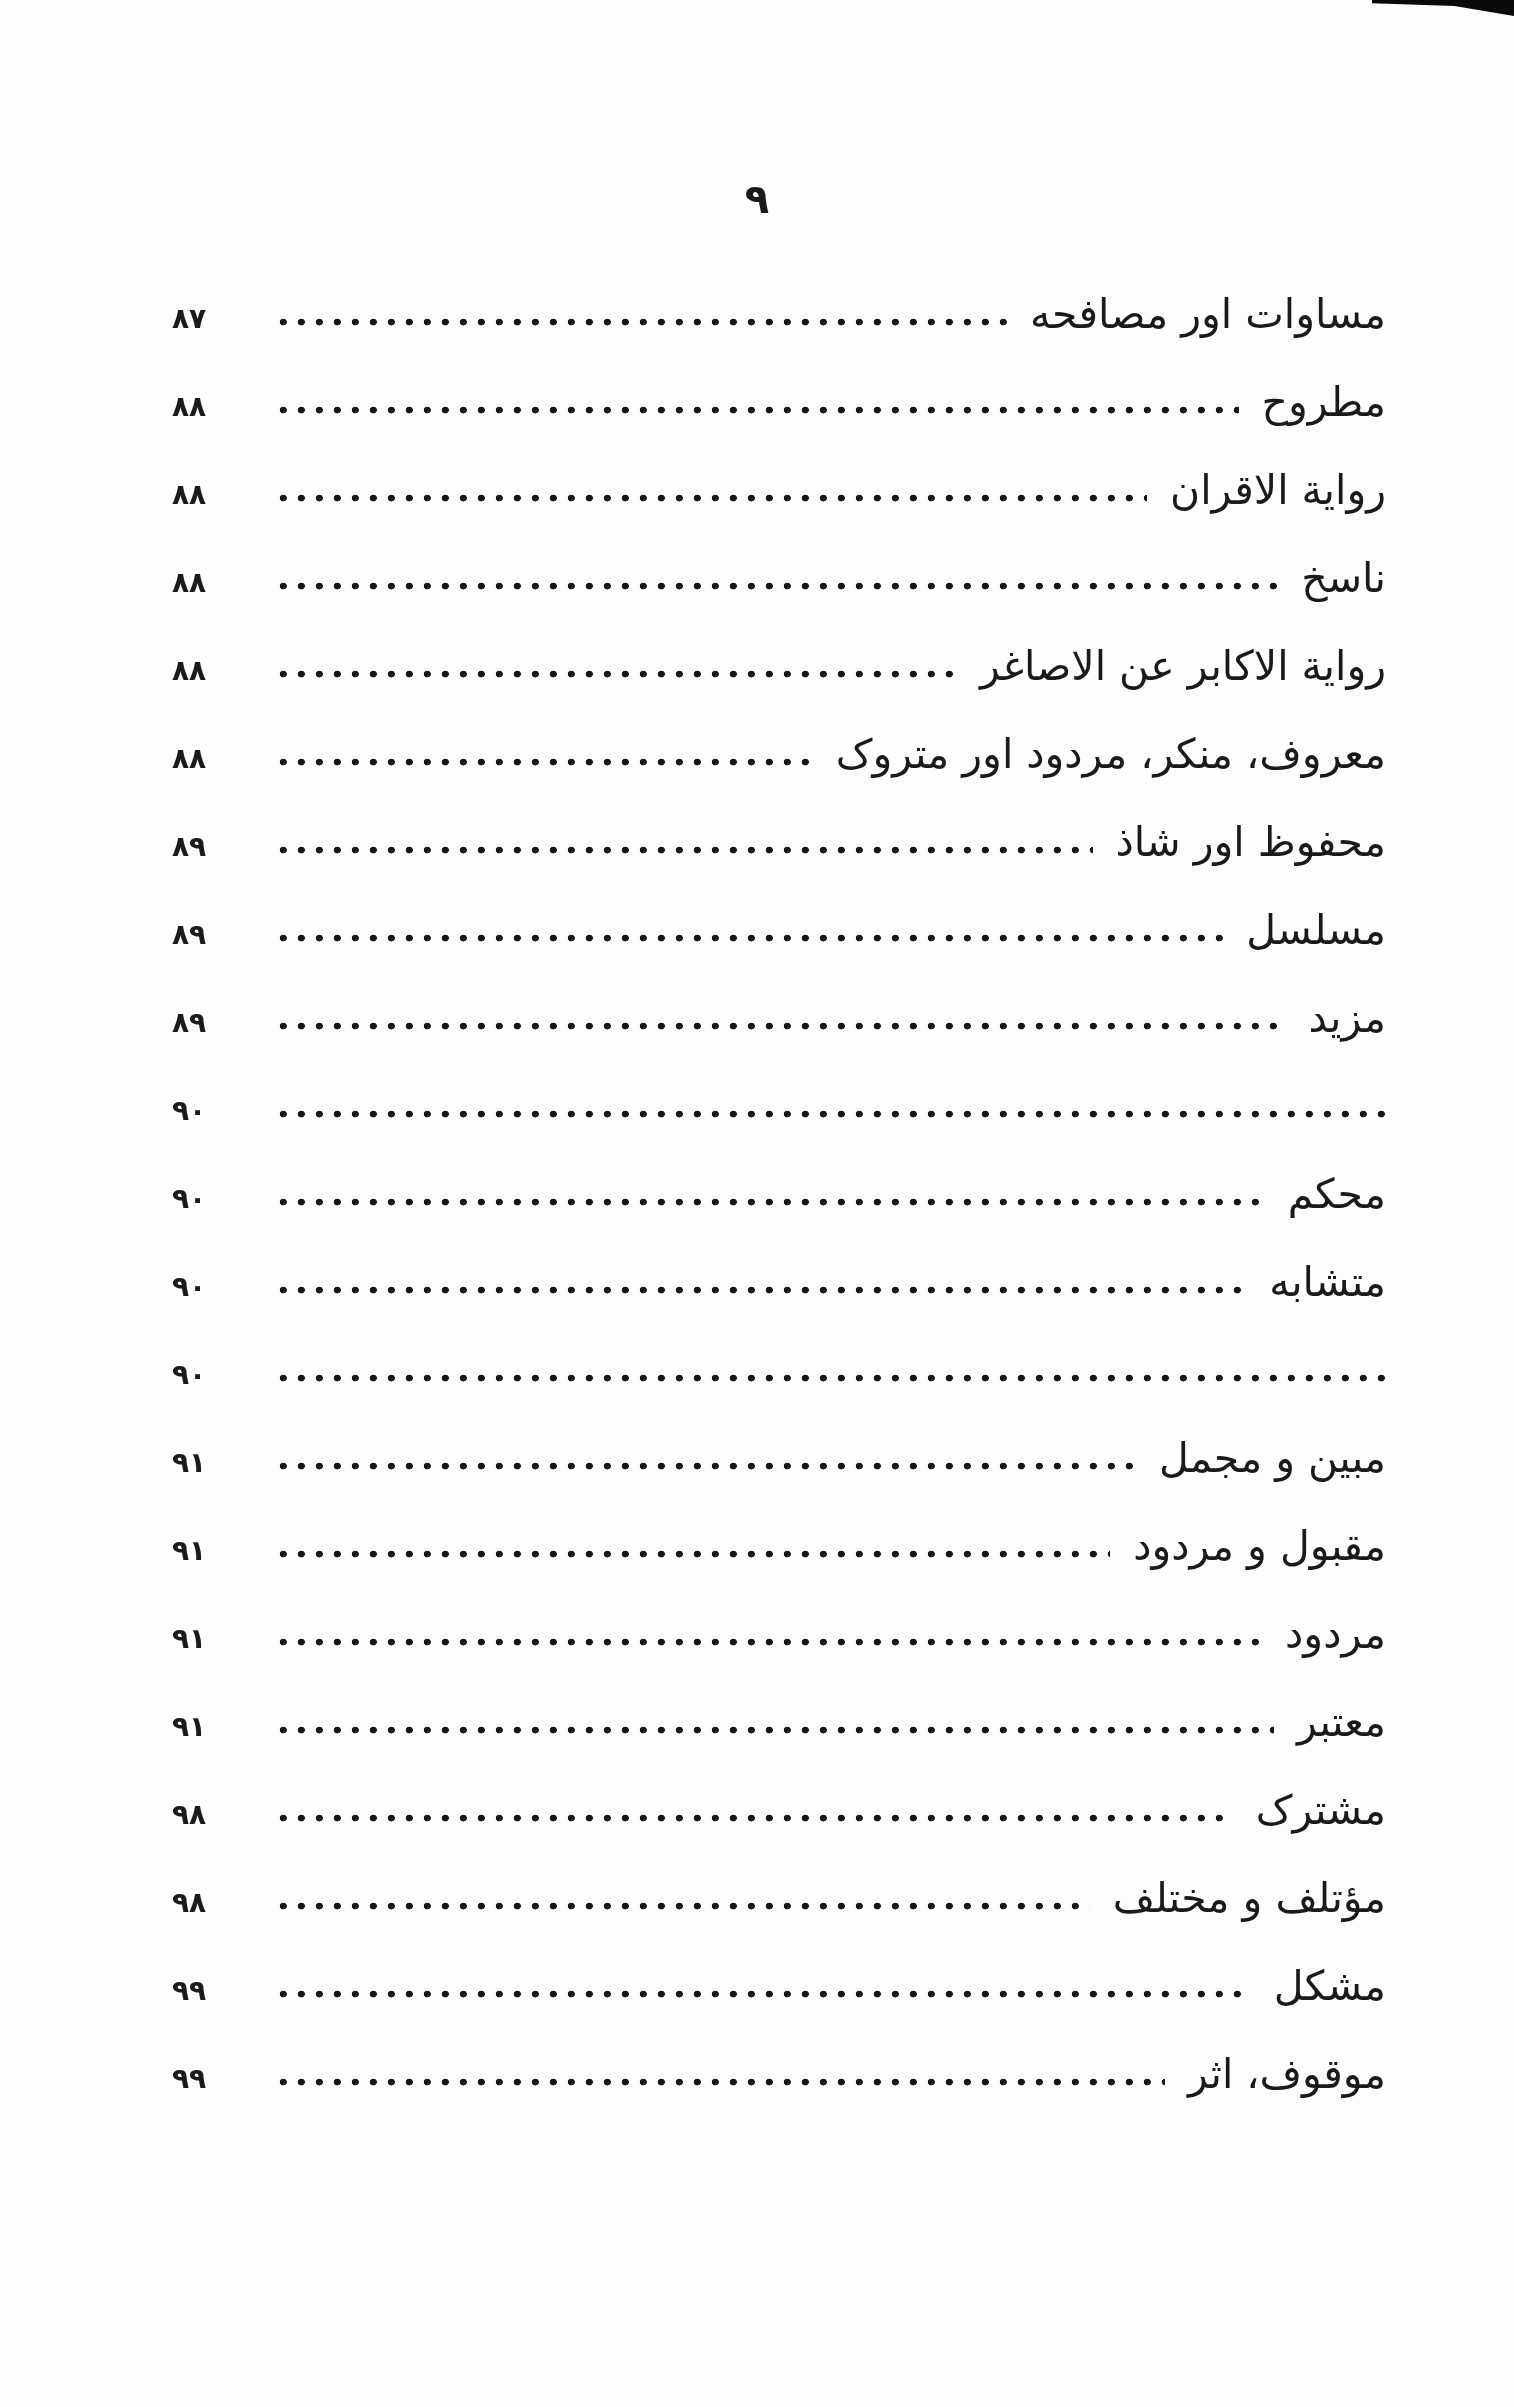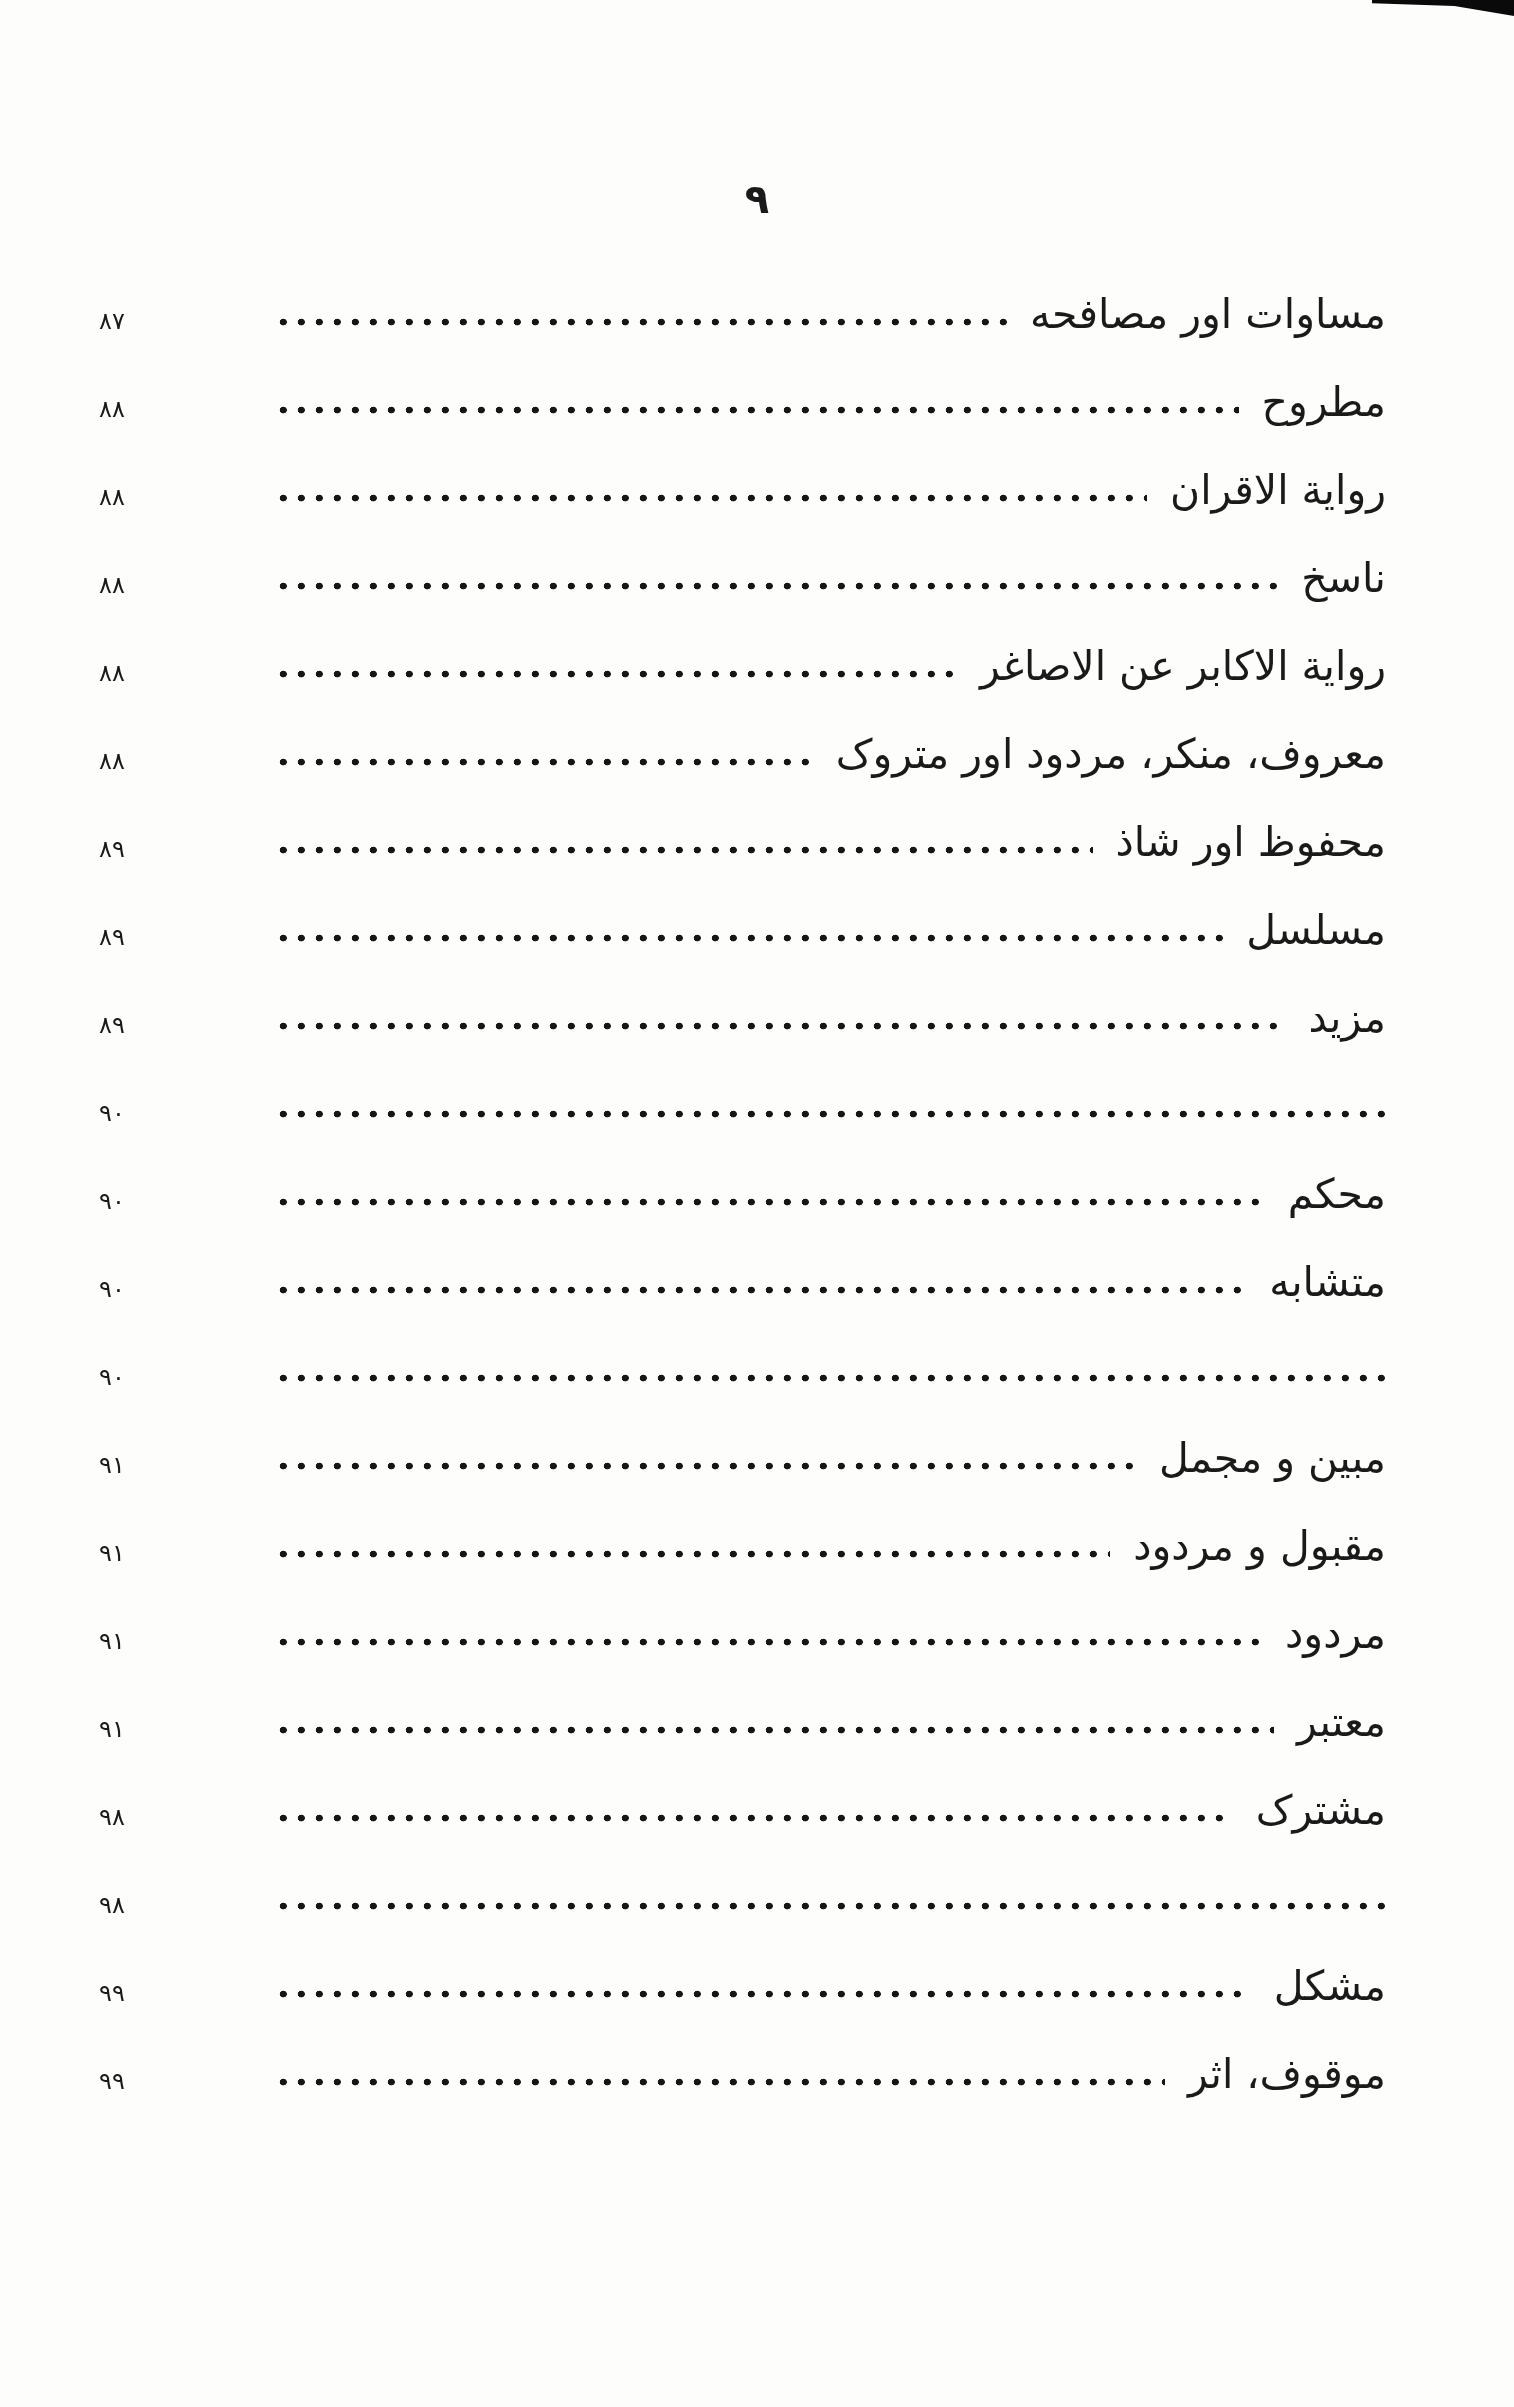--- a/index.html
+++ b/index.html
@@ -59,23 +59,23 @@
     flex: 1 1 auto;
     height: 8.5px;
     margin-bottom: 14px;
     background-image: radial-gradient(circle at 4.3px 4.3px, #161616 3.2px, rgba(0,0,0,0) 3.9px);
     background-size: 18px 8.5px;
     background-repeat: repeat-x;
   }
   .pagenum {
     flex: 0 0 auto;
     width: 180px;
-    text-align: left;
-    font-size: 24px;
-    font-weight: normal;
+    text-align: center;
+    font-size: 28px;
+    font-weight: bold;
     margin-bottom: 4.7px;
     letter-spacing: 2.8px;
   }
 </style>
 </head>
 <body>
 
 <div class="page">
   <div class="corner-artifact"></div>
   <div class="page-number">۹</div>
@@ -162,20 +162,21 @@
         <span class="toc-title">معتبر</span>
         <span class="leader"></span>
         <span class="pagenum">۹۱</span>
       </div>
       <div class="toc-row">
         <span class="toc-title">مشترک</span>
         <span class="leader"></span>
         <span class="pagenum">۹۸</span>
       </div>
       <div class="toc-row">
+        <span class="toc-title">مؤتلف و مختلف</span>
         <span class="leader"></span>
         <span class="pagenum">۹۸</span>
       </div>
       <div class="toc-row">
         <span class="toc-title">مشکل</span>
         <span class="leader"></span>
         <span class="pagenum">۹۹</span>
       </div>
       <div class="toc-row">
         <span class="toc-title">موقوف، اثر</span>

